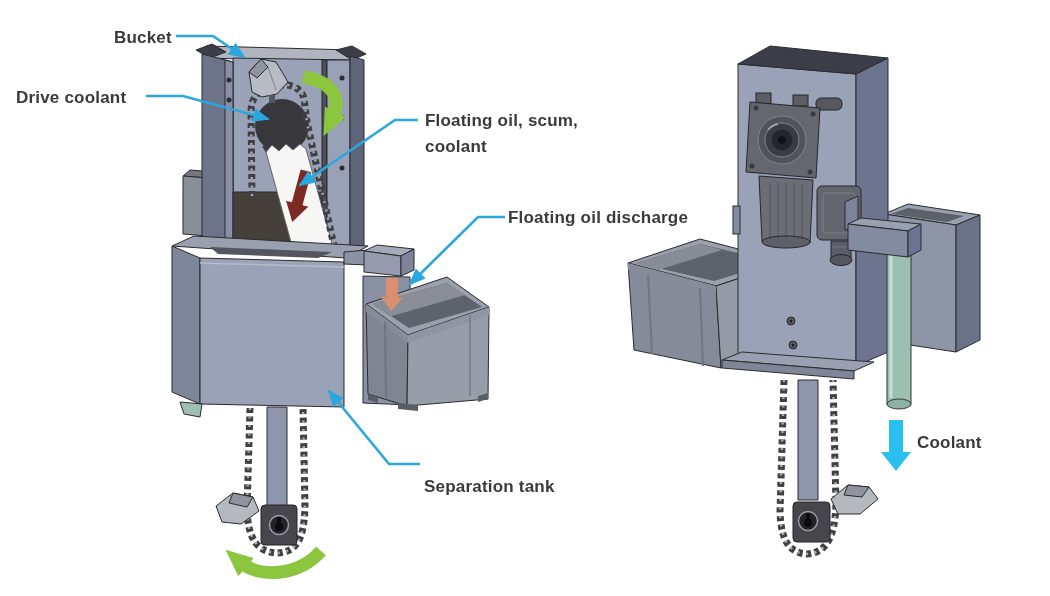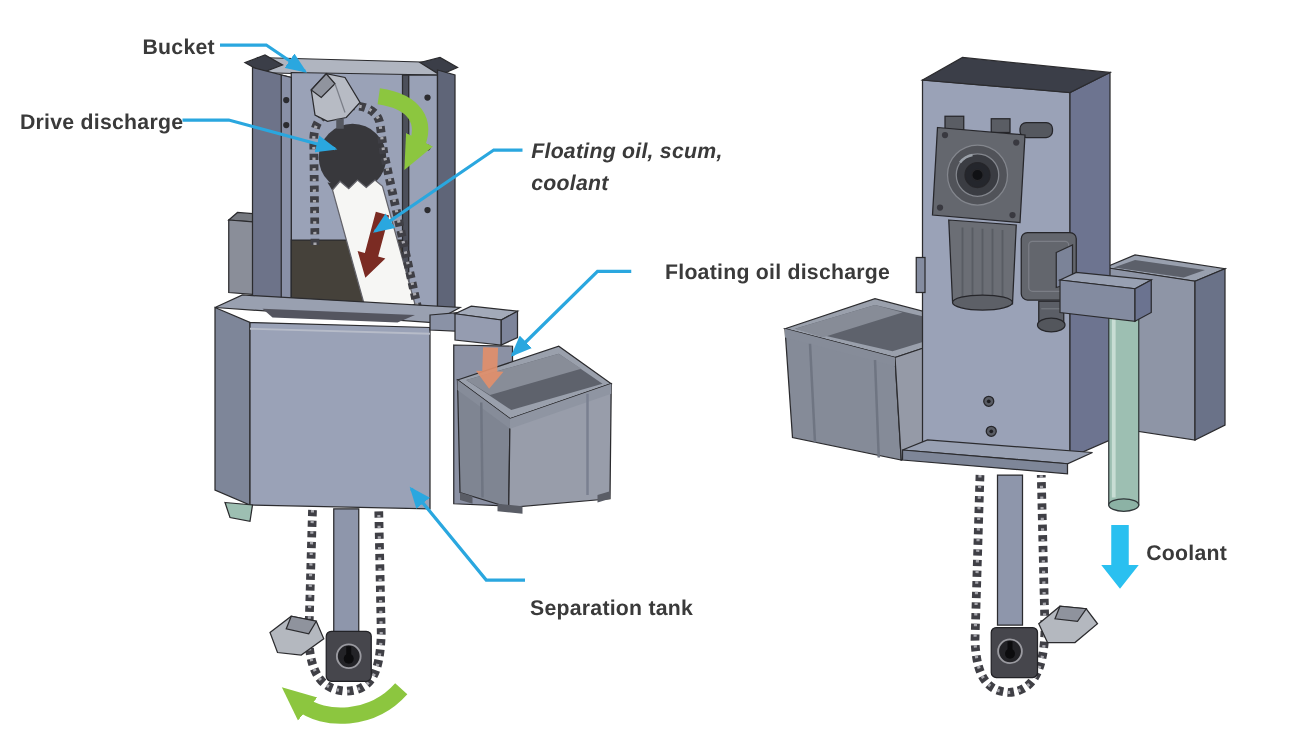--- a/index.html
+++ b/index.html
@@ -17,22 +17,22 @@
     font-family:"Liberation Sans",sans-serif;
     font-size:17px;
     font-weight:600;
     color:#3a3a3a;
     letter-spacing:.2px;
     white-space:pre-line;
     line-height:26px;
   }
   .lbl-bucket{left:114px;top:25px;}
   .lbl-drive-sprocket{left:16px;top:85px;}
-  .lbl-floating-oil{left:425px;top:108px;font-style:italic;}
-  .lbl-discharge{left:532px;top:205px;}
+  .lbl-floating-oil{left:425px;top:108px;}
+  .lbl-discharge{left:508px;top:205px;}
   .lbl-separation{left:424px;top:452px;margin-top:22px;}
   .lbl-coolant{left:917px;top:430px;}
 </style>
 </head>
 <body>
 
 <div class="canvas">
 
 <svg width="1050" height="596" viewBox="0 0 1050 596">
   <defs>
@@ -249,20 +249,20 @@
   <g fill="none" style="stroke:var(--leader-line,#2aa7df)" stroke-width="2.6">
     <polyline points="176,36 213,36 244,57" marker-end="url(#mBlue)"></polyline>
     <polyline points="146,96 183,96 268,119" marker-end="url(#mBlue)"></polyline>
     <polyline points="418,120 395,120 300,185" marker-end="url(#mBlue)"></polyline>
     <polyline points="505,217 478,217 410,284" marker-end="url(#mBlue)"></polyline>
     <polyline points="420,464 389,464 329,391" marker-end="url(#mBlue)"></polyline>
   </g>
 </svg>
 
 <div class="lbl lbl-bucket">Bucket</div>
-<div class="lbl lbl-drive-sprocket">Drive discharge</div>
+<div class="lbl lbl-drive-sprocket">Drive coolant</div>
 <div class="lbl lbl-floating-oil">Floating oil, scum,
 coolant</div>
 <div class="lbl lbl-discharge">Floating oil discharge</div>
 <div class="lbl lbl-separation">Separation tank</div>
 <div class="lbl lbl-coolant">Coolant</div>
 
 </div>
 
 </body></html>

